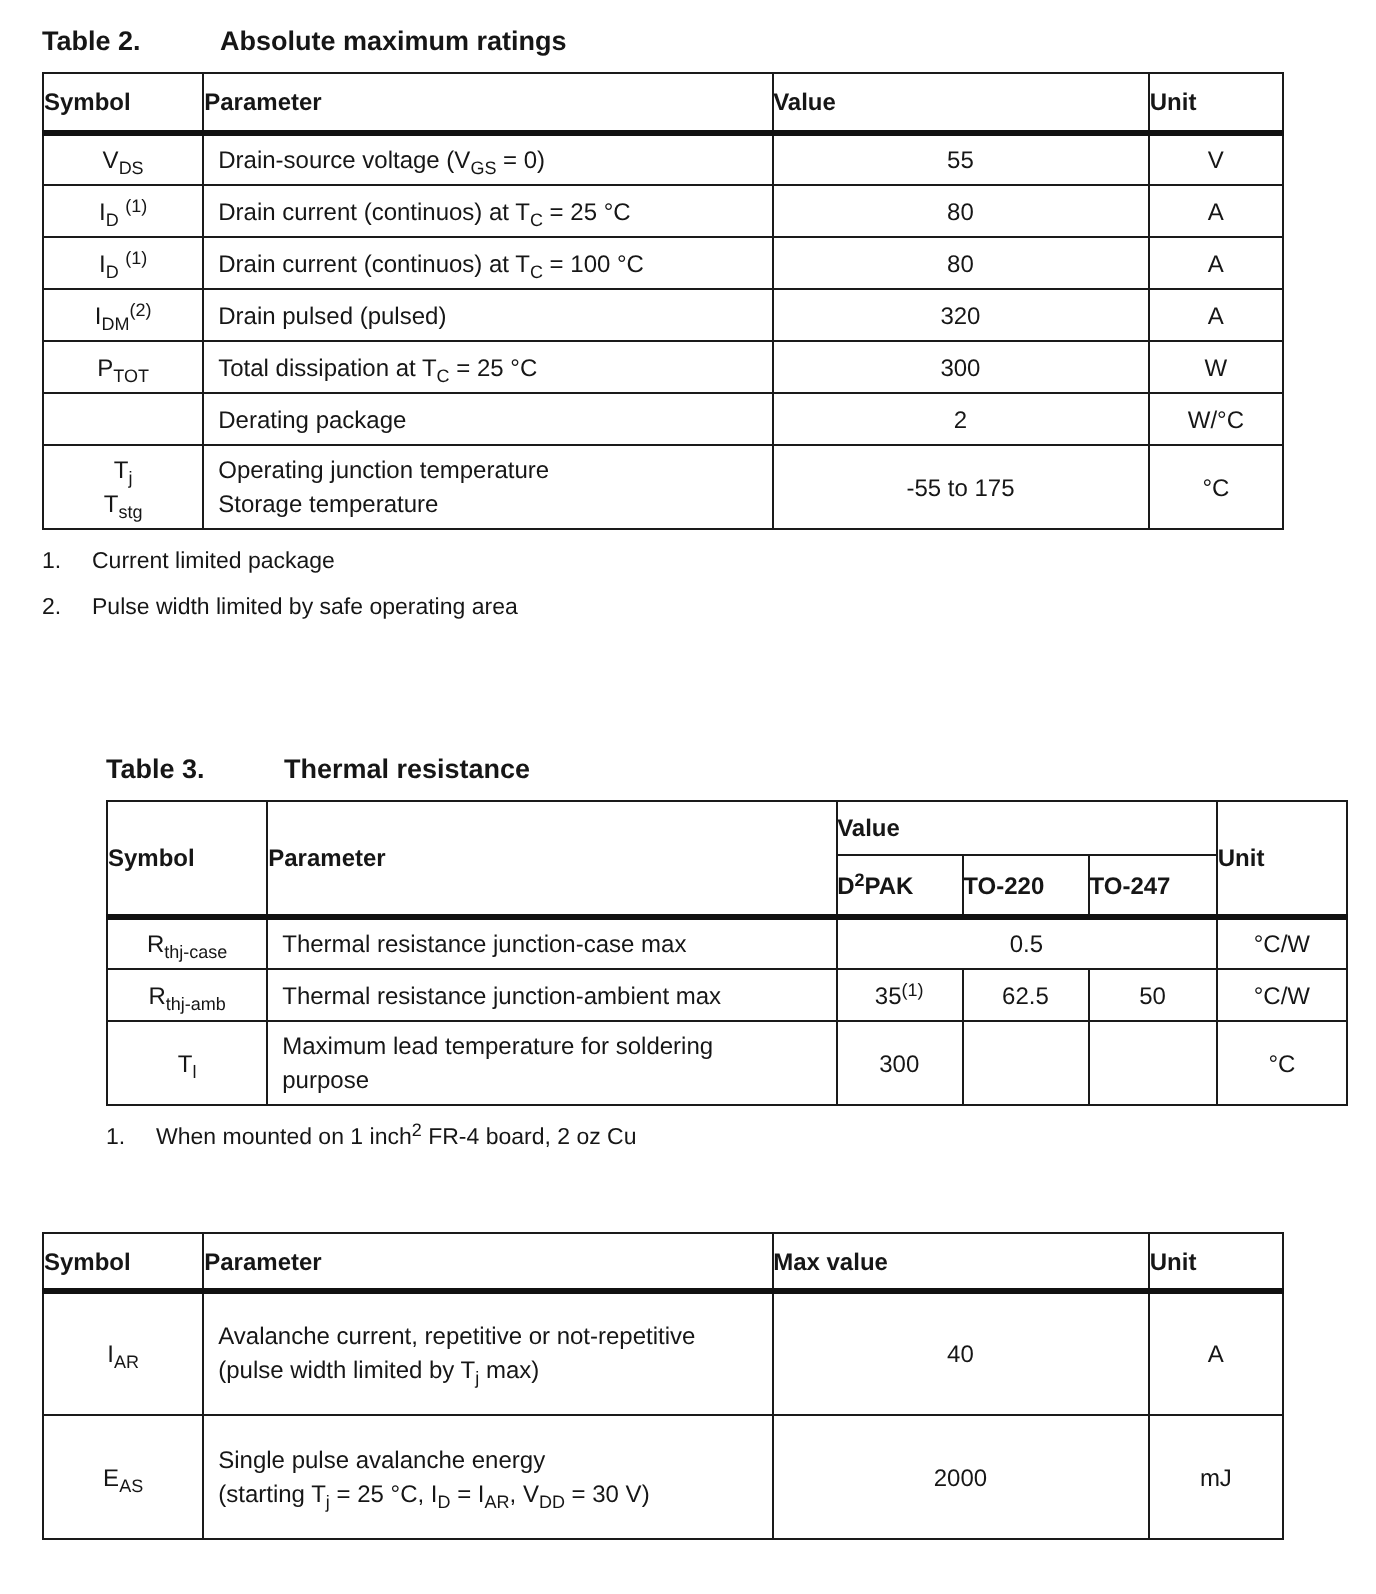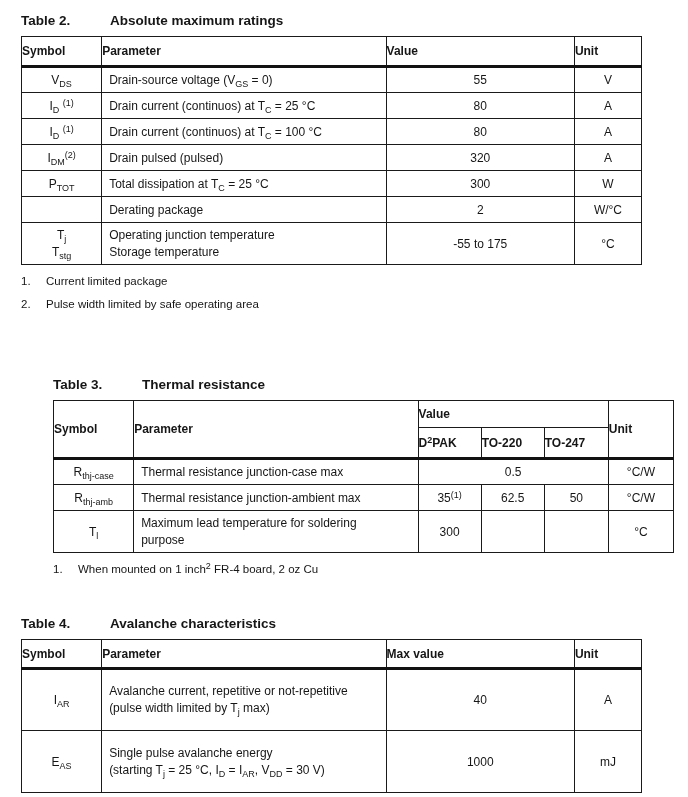--- a/index.html
+++ b/index.html
@@ -220,23 +220,20 @@
     </table>
     <div class="fnotes">
       <div class="fnote">
         <span class="fnum">1.</span>
         <span>When mounted on 1 inch<sup>2</sup> FR-4 board, 2 oz Cu</span>
       </div>
     </div>
   </div>
 
   <div class="tbl-section sec-t4">
-    <div class="tbl-title">
-      <span class="tbl-label">Table 4.</span><span>Avalanche characteristics</span>
-    </div>
     <table>
       <colgroup>
           <col style="width:80px">
           <col style="width:284px">
           <col style="width:188px">
           <col style="width:67px">
         </colgroup>
       <thead>
         <tr class="h29">
           <th class="hb">Symbol</th>
@@ -254,20 +251,20 @@
           </td>
           <td class="center">40</td>
           <td class="center">A</td>
         </tr>
         <tr class="h45">
           <td class="center">E<sub>AS</sub></td>
           <td class="param">
             <span class="line">Single pulse avalanche energy</span>
             <span class="line">(starting T<sub>j</sub> = 25 °C, I<sub>D</sub> = I<sub>AR</sub>, V<sub>DD</sub> = 30 V)</span>
           </td>
-          <td class="center">1000</td>
+          <td class="center">2000</td>
           <td class="center">mJ</td>
         </tr>
       </tbody>
     </table>
   </div>
 
 </div>
 
 </body></html>

